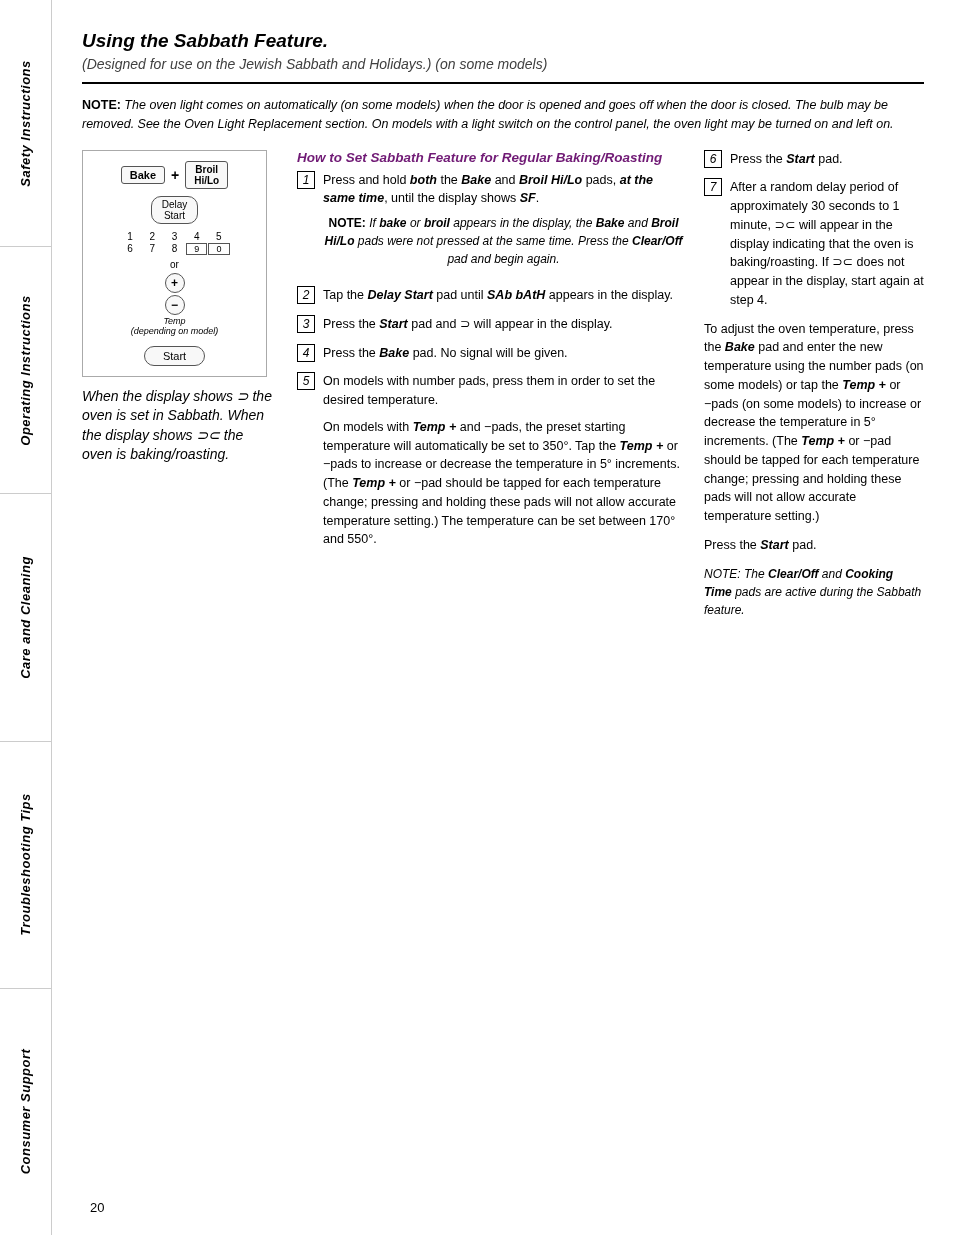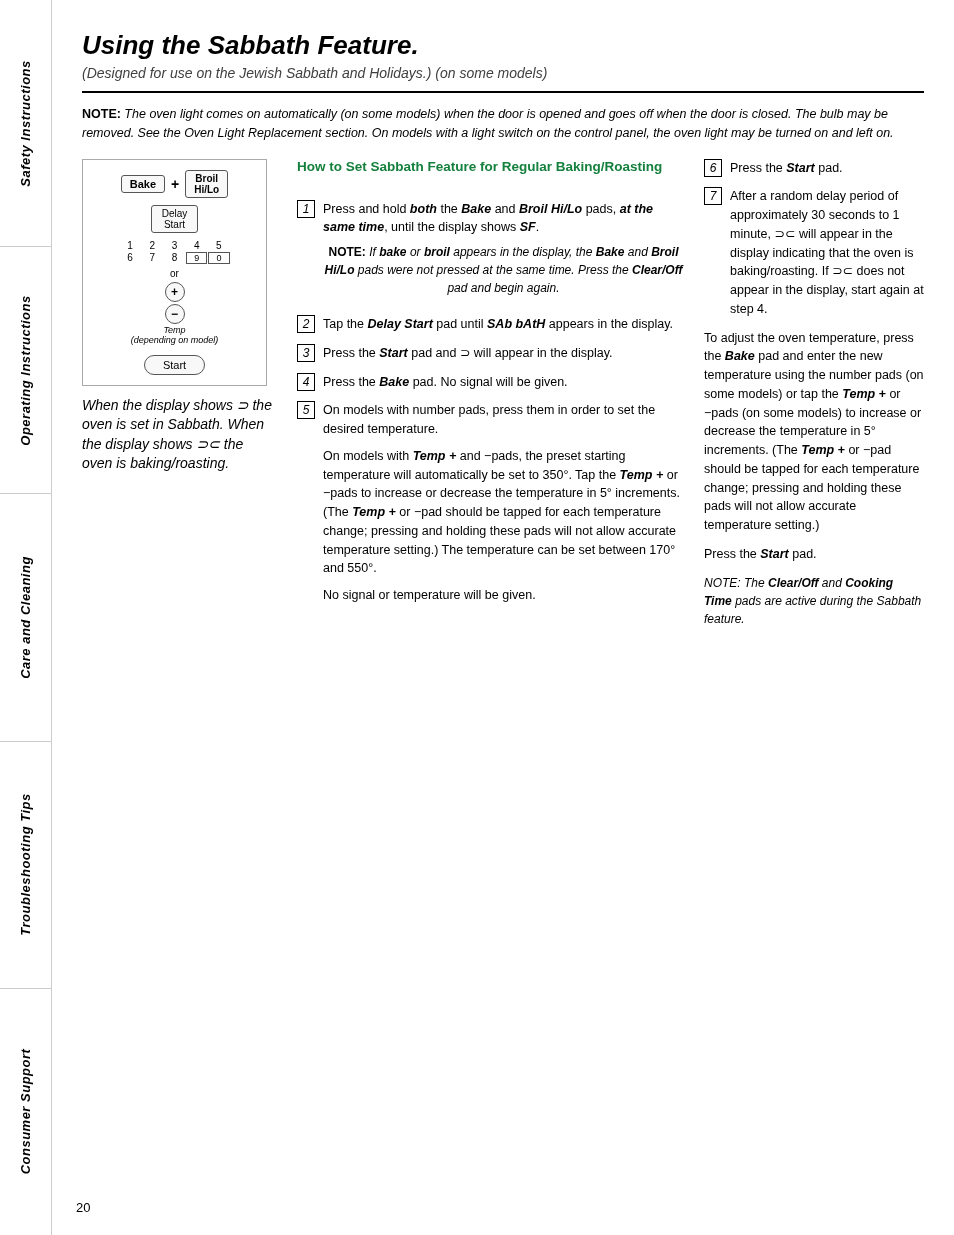--- a/index.html
+++ b/index.html
@@ -48,21 +48,21 @@
 
     
     .main-content {
       flex: 1;
       padding: 30px 30px 20px 30px;
       position: relative;
     }
 
     
     .page-title {
-      font-size: 26px;
+      font-size: 19px;
       font-weight: bold;
       font-style: italic;
       color: #000;
       margin-bottom: 4px;
     }
 
     .page-subtitle {
       font-size: 14px;
       font-style: italic;
       color: #404040;
@@ -159,21 +159,21 @@
 
     .plus-sign {
       font-size: 14px;
       font-weight: bold;
     }
 
     .delay-btn {
       border: 1.5px solid #555;
       padding: 2px 10px;
       font-size: 10px;
-      border-radius: 3px;
+      border-radius: 10px;
       background: #f8f8f8;
       text-align: center;
       margin: 3px auto;
       display: inline-block;
     }
 
     .num-grid {
       display: grid;
       grid-template-columns: repeat(5, 1fr);
       gap: 1px;
@@ -229,22 +229,23 @@
 
     .depending {
       font-size: 9px;
       font-style: italic;
     }
 
     
     .section-heading {
       font-size: 13.5px;
       font-weight: bold;
-      color: #15803d;
-      margin-bottom: 26px;
+      font-style: italic;
+      color: #701a75;
+      margin-bottom: 6px;
     }
 
     
     .step {
       display: flex;
       gap: 8px;
       margin-bottom: 10px;
       align-items: flex-start;
     }
 
@@ -301,21 +302,21 @@
       font-size: 12px;
       font-style: italic;
       line-height: 1.5;
       margin-top: 10px;
     }
 
     
     .page-number {
       position: absolute;
       bottom: 20px;
-      left: 24px;
+      left: 38px;
       font-size: 13px;
       color: #000;
     }
   </style>
 </head>
 <body>
 
 <div class="sidebar">
   <div class="sidebar-section">
     <span class="sidebar-label">Safety Instructions</span>
@@ -413,21 +414,20 @@
         <div class="step">
           <div class="step-num" style="font-style:italic;">4</div>
           <p class="step-text">Press the <strong><em>Bake</em></strong> pad. No signal will be given.</p>
         </div>
 
         <div class="step">
           <div class="step-num" style="font-style:italic;">5</div>
           <div>
             <p class="step-text">On models with number pads, press them in order to set the desired temperature.</p>
             <p class="step-text" style="margin-top:8px;">On models with <strong><em>Temp +</em></strong> and −pads, the preset starting temperature will automatically be set to 350°. Tap the <strong><em>Temp +</em></strong> or −pads to increase or decrease the temperature in 5° increments. (The <strong><em>Temp +</em></strong> or −pad should be tapped for each temperature change; pressing and holding these pads will not allow accurate temperature setting.) The temperature can be set between 170° and 550°.</p>
-            <p class="step-text" style="margin-top:8px;">No signal or temperature will be given.</p>
           </div>
         </div>
       </div>
 
       <div class="right-col">
 
         <div class="step">
           <div class="step-num" style="font-style:italic;">6</div>
           <p class="step-text">Press the <strong><em>Start</em></strong> pad.</p>
         </div>

